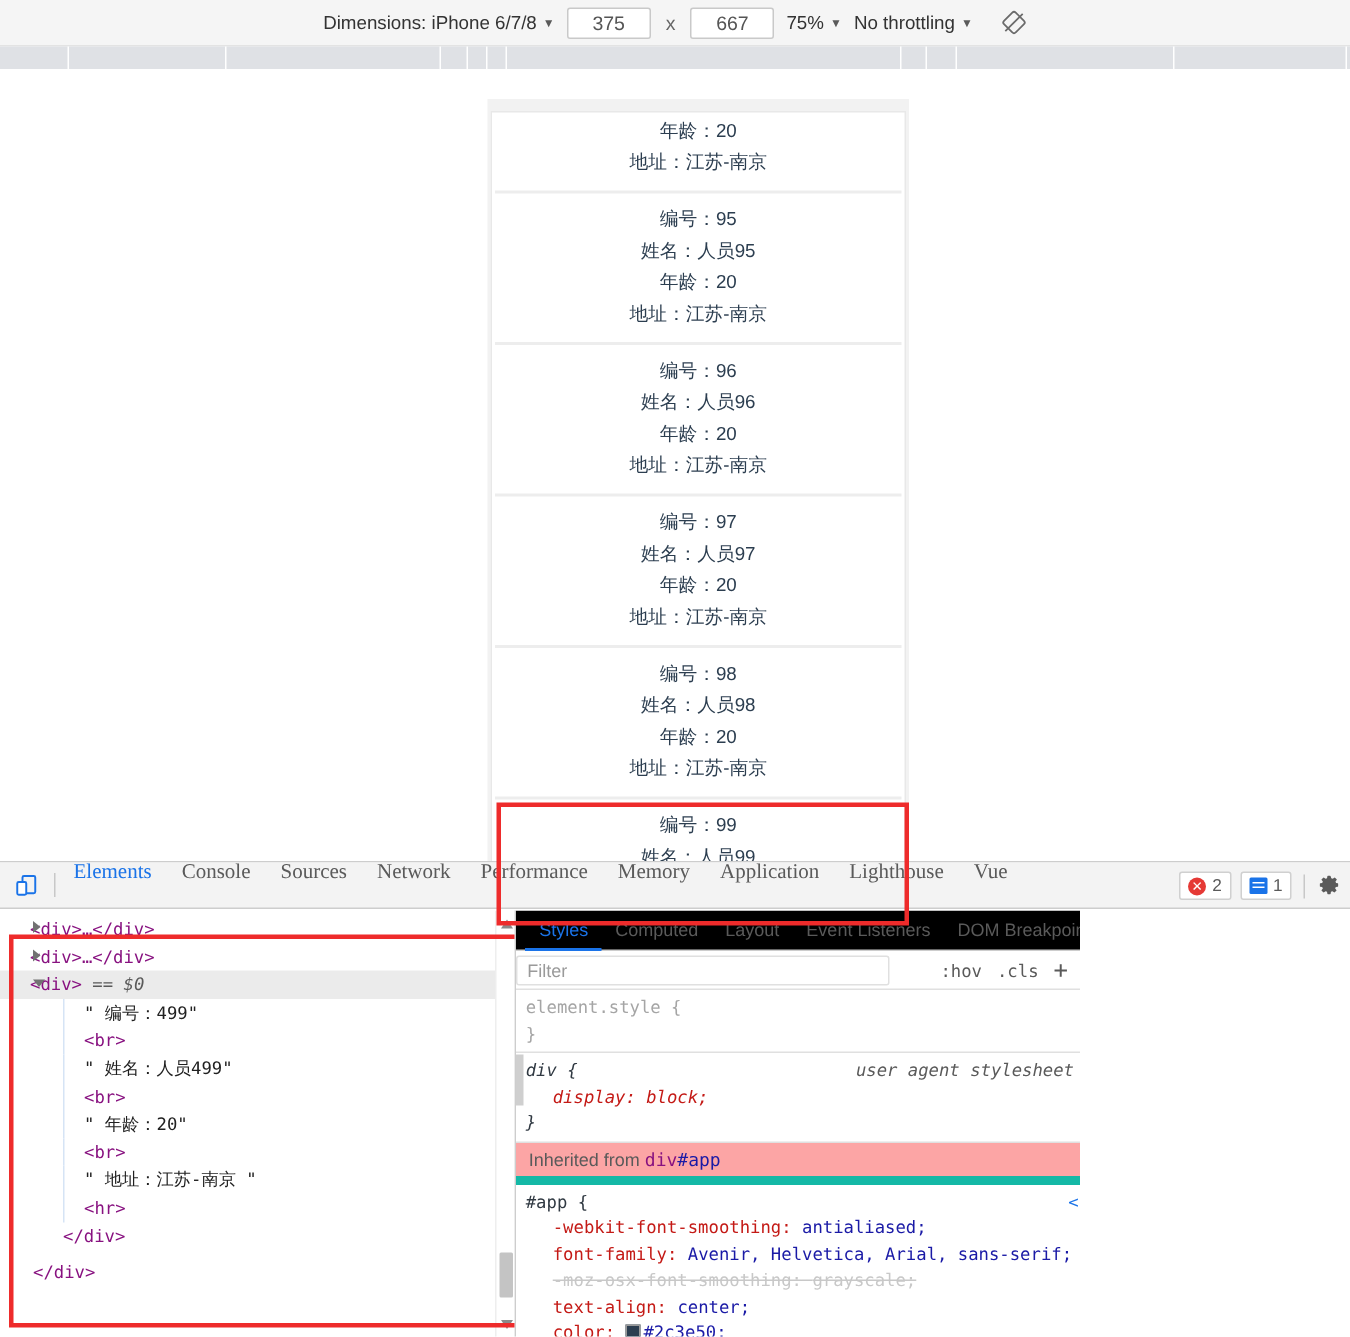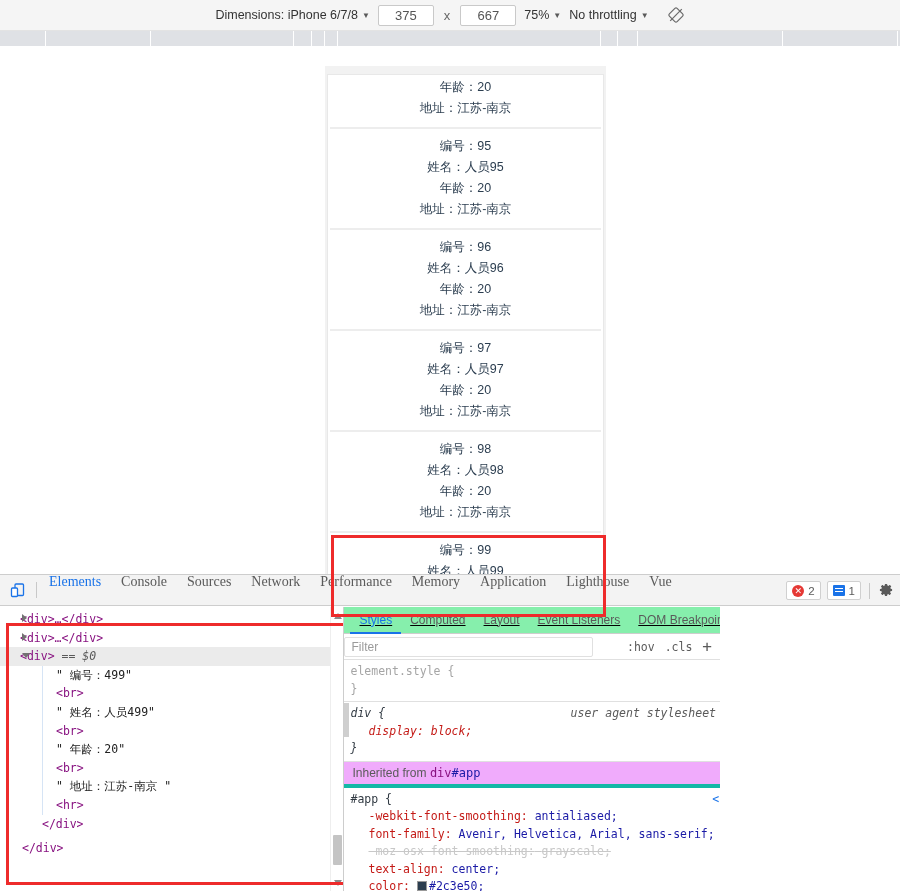--- a/index.html
+++ b/index.html
@@ -167,21 +167,21 @@
     border-left: 1px solid #eee;
   }
   .left-scroll .thumb { position: absolute; left: 2px; top: 228px; width: 9px; height: 30px; background: #c4c4c4; border-radius: 1px;}
   .sc-arrow { position: absolute; left: 3px; width: 0; height: 0; }
   .sc-arrow.up { top: 6px; border-bottom: 6px solid #8a8a8a; border-left: 4px solid transparent; border-right: 4px solid transparent; }
   .sc-arrow.down { bottom: 6px; border-top: 6px solid #8a8a8a; border-left: 4px solid transparent; border-right: 4px solid transparent; }
 
   
   .styles-tabbar {
     height: 27px; border-bottom: 1px solid #cdcdcd; display: flex; align-items: center;
-    padding-left: 6px; background: #86efac; position: relative; text-decoration: underline;
+    padding-left: 6px; background: #000000; position: relative;
   }
   .stab { padding: 0 9px; height: 27px; line-height: 27px; font-size: 12px; color: #5a5a5a; white-space: nowrap;}
   .stab.active { color: #1a73e8; box-shadow: inset 0 -2px 0 #1a73e8; }
   .chev { padding: 0 8px; font-size: 13px; color: #5a5a5a; }
 
   .filter-row {
     height: 26px; border-bottom: 1px solid #e0e0e0;
     display: flex; align-items: center; background: #fff;
   }
   .filter-input {
@@ -199,21 +199,21 @@
     border-bottom: 1px solid #e0e0e0;
   }
   .sel-gray { color: #a5a5a5; }
   .sel-ua { font-style: italic; color: #303942; }
   .ua-note { position: absolute; right: -10px; top: 3px; font-style: italic; color: #5a5a5a; font-size: 11.5px; white-space: nowrap;}
   .prop { color: #c41a16; padding-left: 18px; display: block; }
   .prop .val { color: #1a1aa6; }
   .prop.ua { font-style: italic; }
   .prop.strike { color: #c8c8c8; text-decoration: line-through; }
   .inherit-hdr {
-    background: #f0abfc; border-bottom: 4px solid #14b8a6;
+    background: #fca5a5; border-bottom: 6px solid #14b8a6;
     font-size: 12px; color: #5a5a5a; padding: 4px 0 4px 8px;
   }
   .inherit-hdr .tg { color: #881280; font-family: "DejaVu Sans Mono", monospace; }
   .inherit-hdr .idsel { color: #1a1aa6; font-family: "DejaVu Sans Mono", monospace; }
   .src-link { position: absolute; right: -6px; top: 3px; color: #1a73e8; font-size: 11.5px;}
   .swatch { display:inline-block; width: 10px; height: 10px; background: #2c3e50; border: 1px solid #999; vertical-align: -1px; margin-right: 2px;}
   .right-scroll-thumb { position: absolute; left: 0; top: 96px; width: 5px; height: 34px; background: #cfcfcf; }
 </style>
 </head>
 <body>

